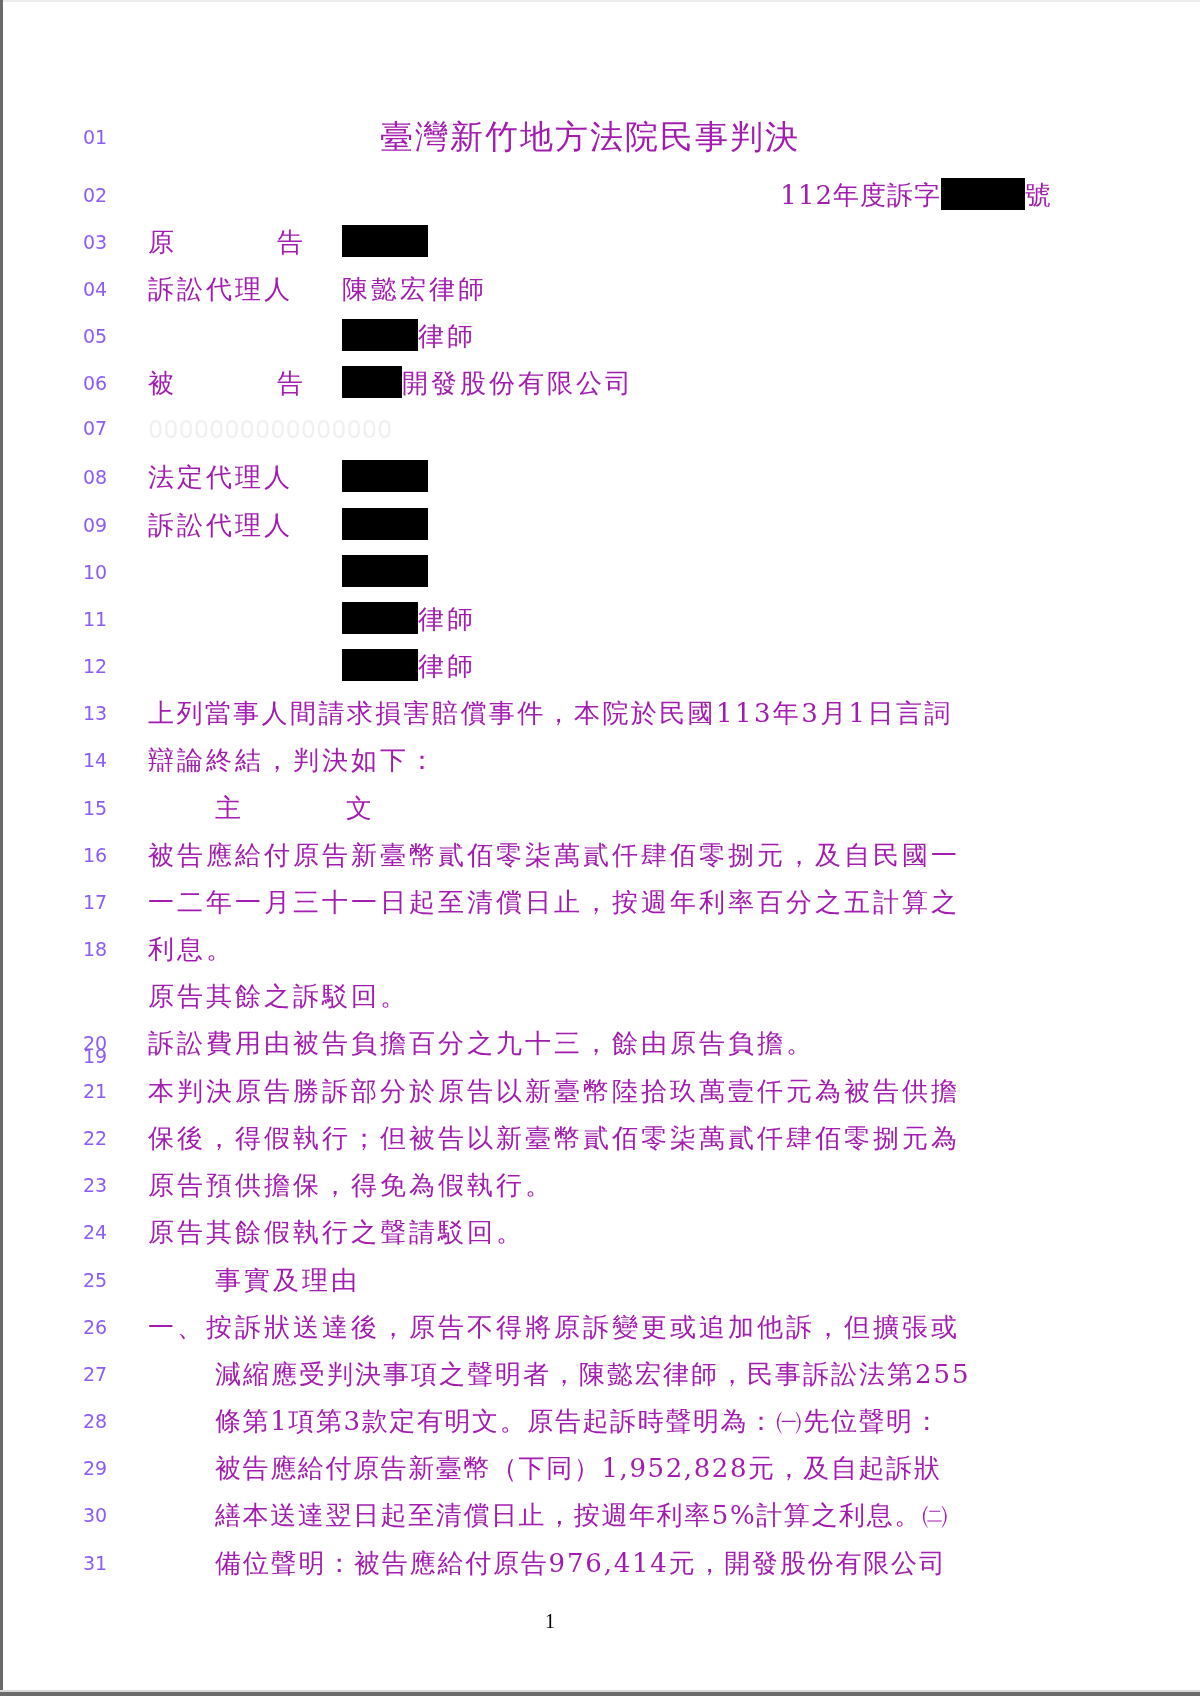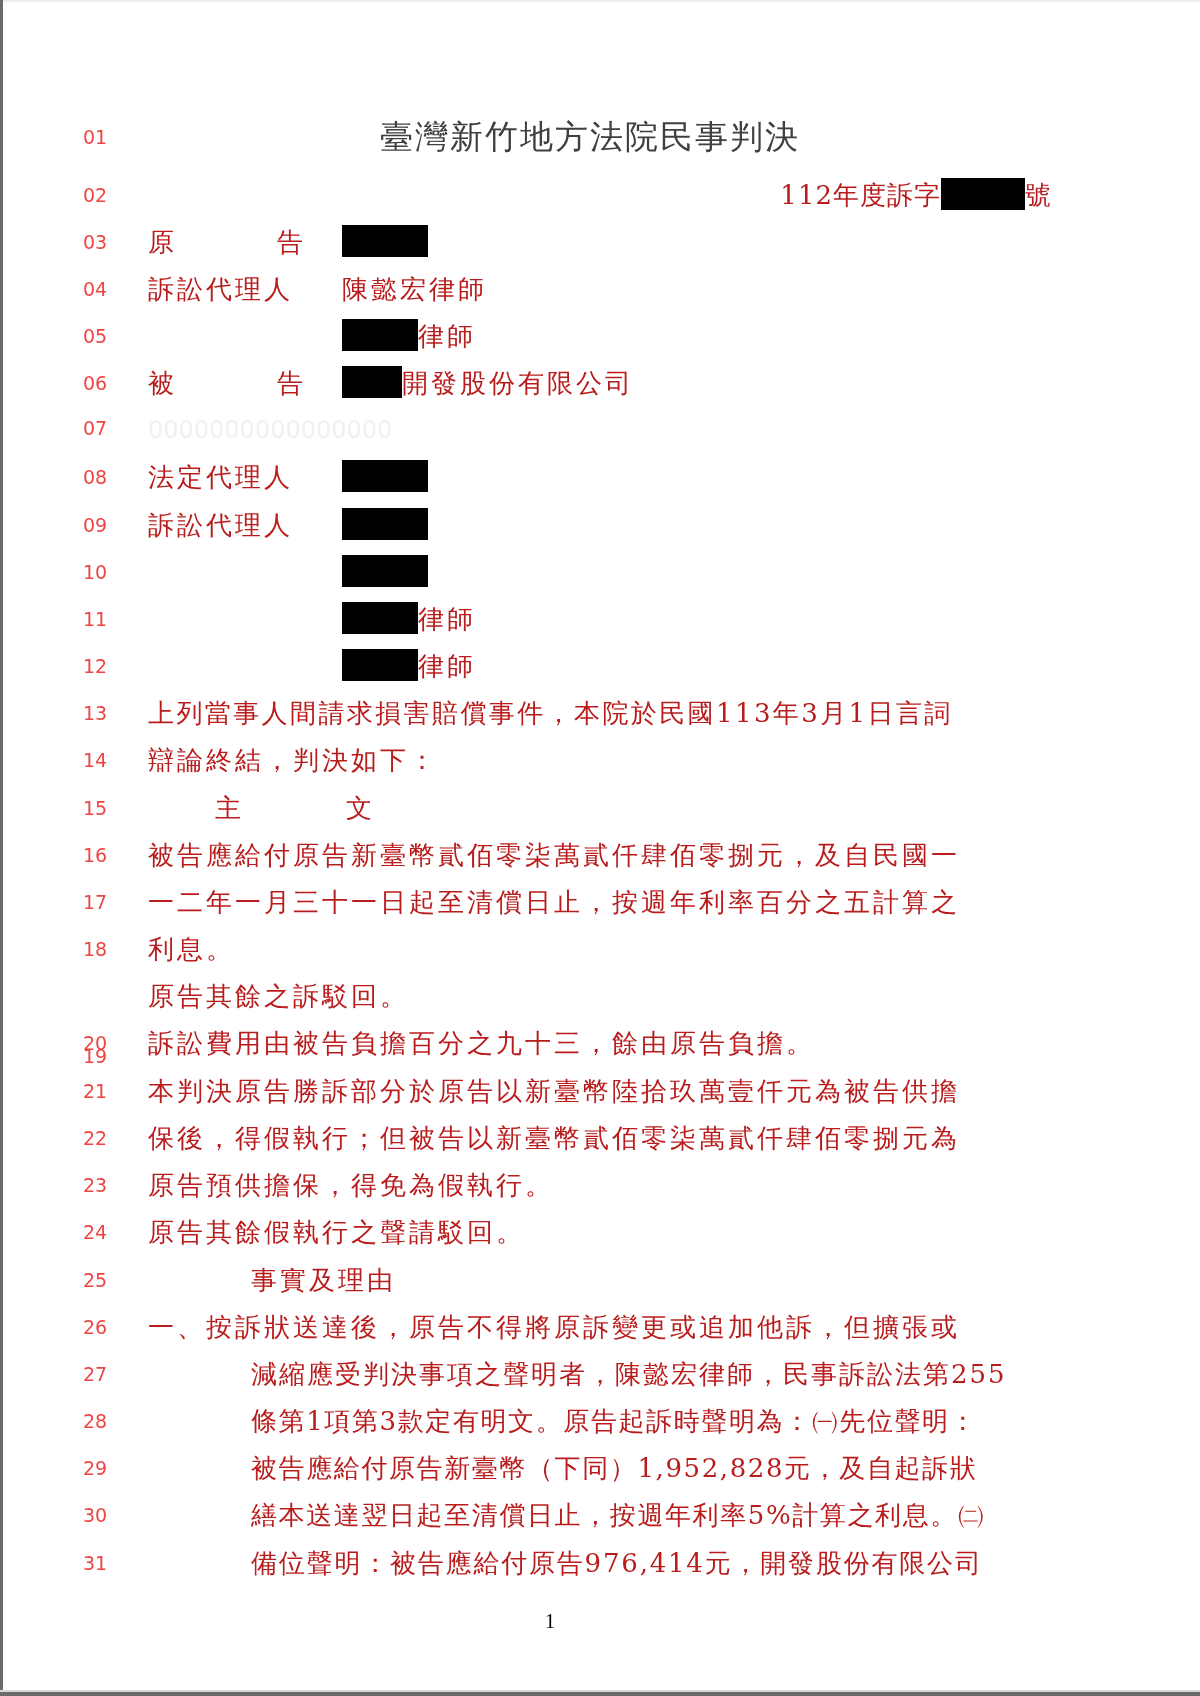--- a/index.html
+++ b/index.html
@@ -9,36 +9,36 @@
     font-family: "DejaVu Serif", "Liberation Serif", serif;
   }
   .frame-top { position:absolute; left:0; top:0; width:1200px; height:2px; background:#ececec; }
   .frame-left { position:absolute; left:0; top:0; width:3px; height:1696px; background:#6a6a6a; }
   .frame-bottom { position:absolute; left:0; bottom:0; width:1200px; height:4px; background:#6a6a6a; }
   .frame-bottom-inner { position:absolute; left:0; bottom:4px; width:1200px; height:2px; background:#d8d8d8; }
 
   .ln {
     position:absolute; left:70px; width:50px; text-align:center;
     font-family: "DejaVu Sans", "Liberation Sans", sans-serif;
-    font-size:19px; color:#ef4444; line-height:28px; margin-top:-14px;
+    font-size:19px; color:#8b5cf6; line-height:28px; margin-top:-14px;
   }
   .row {
-    position:absolute; left:148px; font-size:26px; color:#b91c1c;
+    position:absolute; left:148px; font-size:26px; color:#a21caf;
     line-height:36px; margin-top:-18px; white-space:nowrap; letter-spacing:3px;
   }
   .title {
     position:absolute; left:0; width:1200px; text-align:center;
-    font-size:33px; line-height:44px; margin-top:-22px; letter-spacing:2px; color:#404040;
+    font-size:33px; line-height:44px; margin-top:-22px; letter-spacing:2px; color:#a21caf;
   }
   .right { left:auto; right:148px; }
   .label { display:inline-block; width:194px; }
   .label-spread { display:inline-flex; justify-content:space-between; width:158px; margin-right:36px; }
   .redact { display:inline-block; background:#000; height:32px; vertical-align:-6px; }
   .faint { color:#f0f0f0; font-family:"DejaVu Sans", sans-serif; font-size:24px; letter-spacing:0; }
-  .indent1 { left:215px;margin-left:36px; }
+  .indent1 { left:215px; }
   .pagenum {
     position:absolute; left:0; width:1100px; text-align:center; top:1610px;
     font-size:20px; color:#000; font-family:"Liberation Serif", serif;
   }
 </style>
 </head>
 <body>
 
 <div class="frame-top"></div>
 <div class="frame-left"></div>

